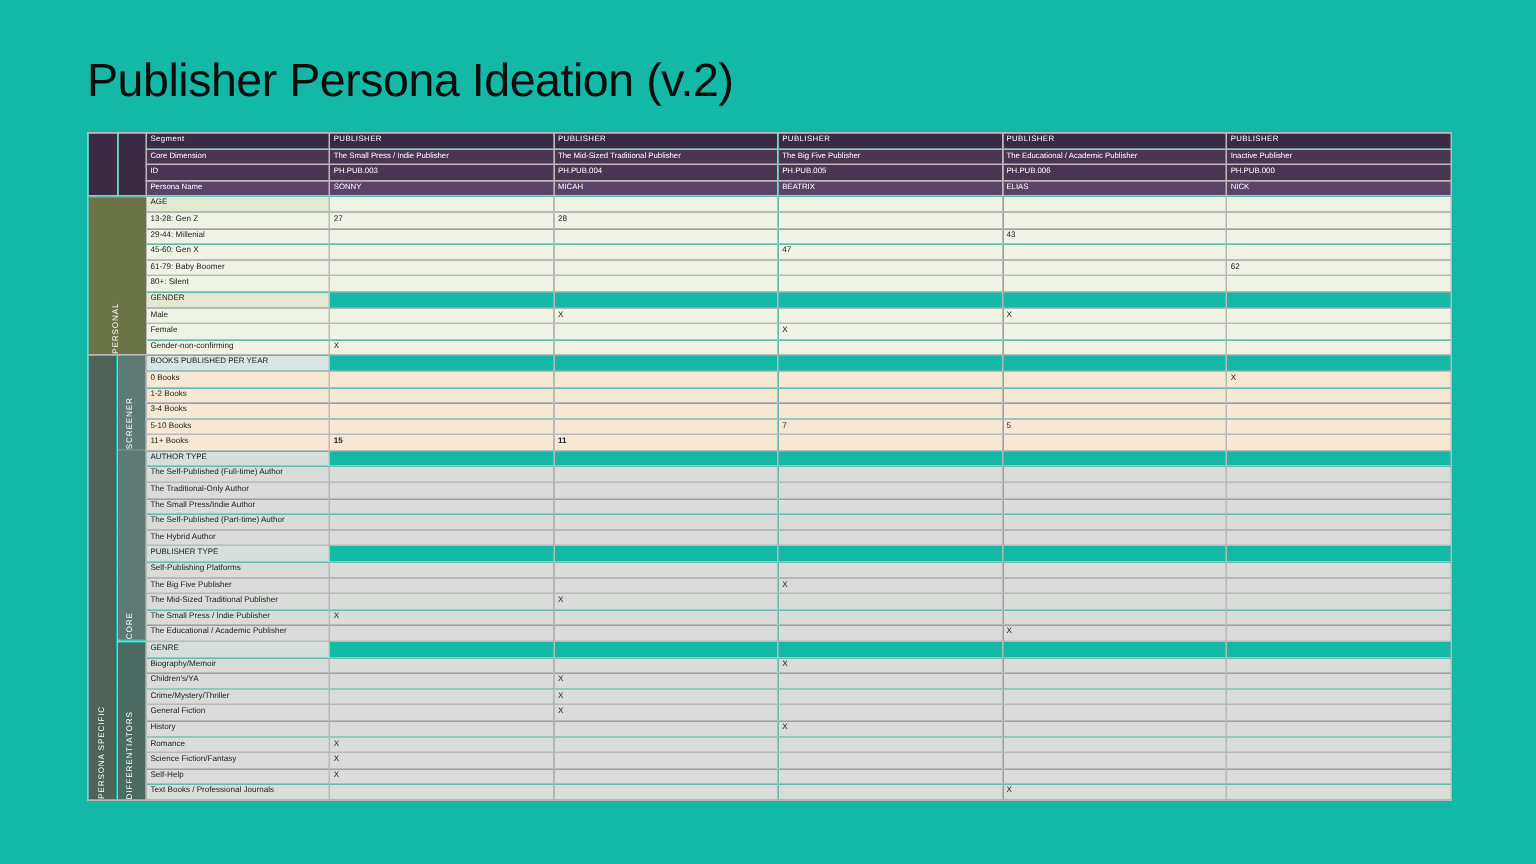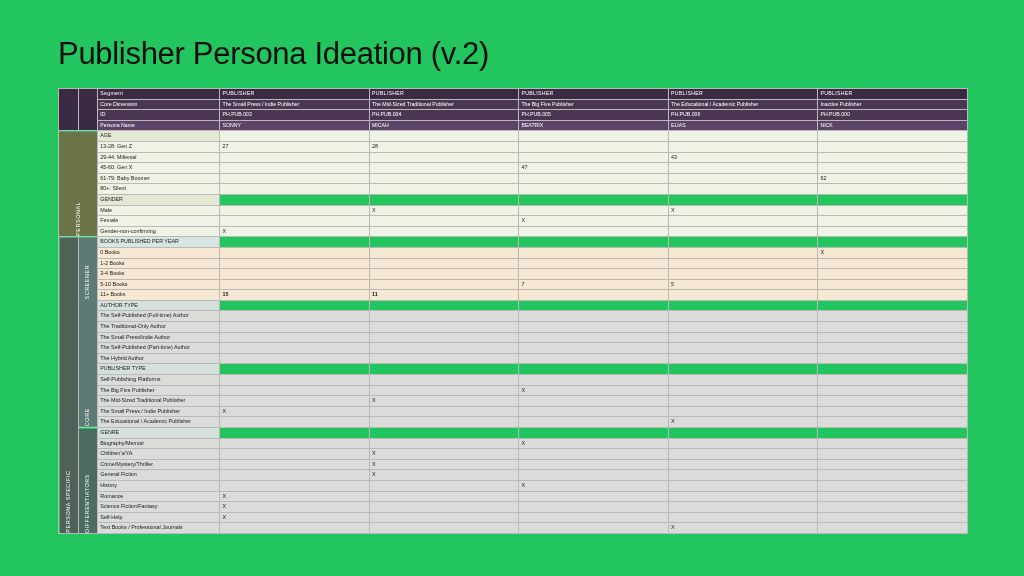--- a/index.html
+++ b/index.html
@@ -10,21 +10,21 @@
   body {
     width: 1024px;
     height: 576px;
     font-family: "Liberation Sans", sans-serif;
     position: relative;
     overflow: hidden;
   }
   #slide {
     position: absolute;
     inset: 0;
-    background: #22c55e;
+    background: #14b8a6;
     padding-left: 31px;
   }
   #title {
     position: absolute;
     left: 58px;
     top: 36px;
     font-size: 31px;
     font-weight: 400;
     color: #0d0d0d;
     letter-spacing: -0.3px;

